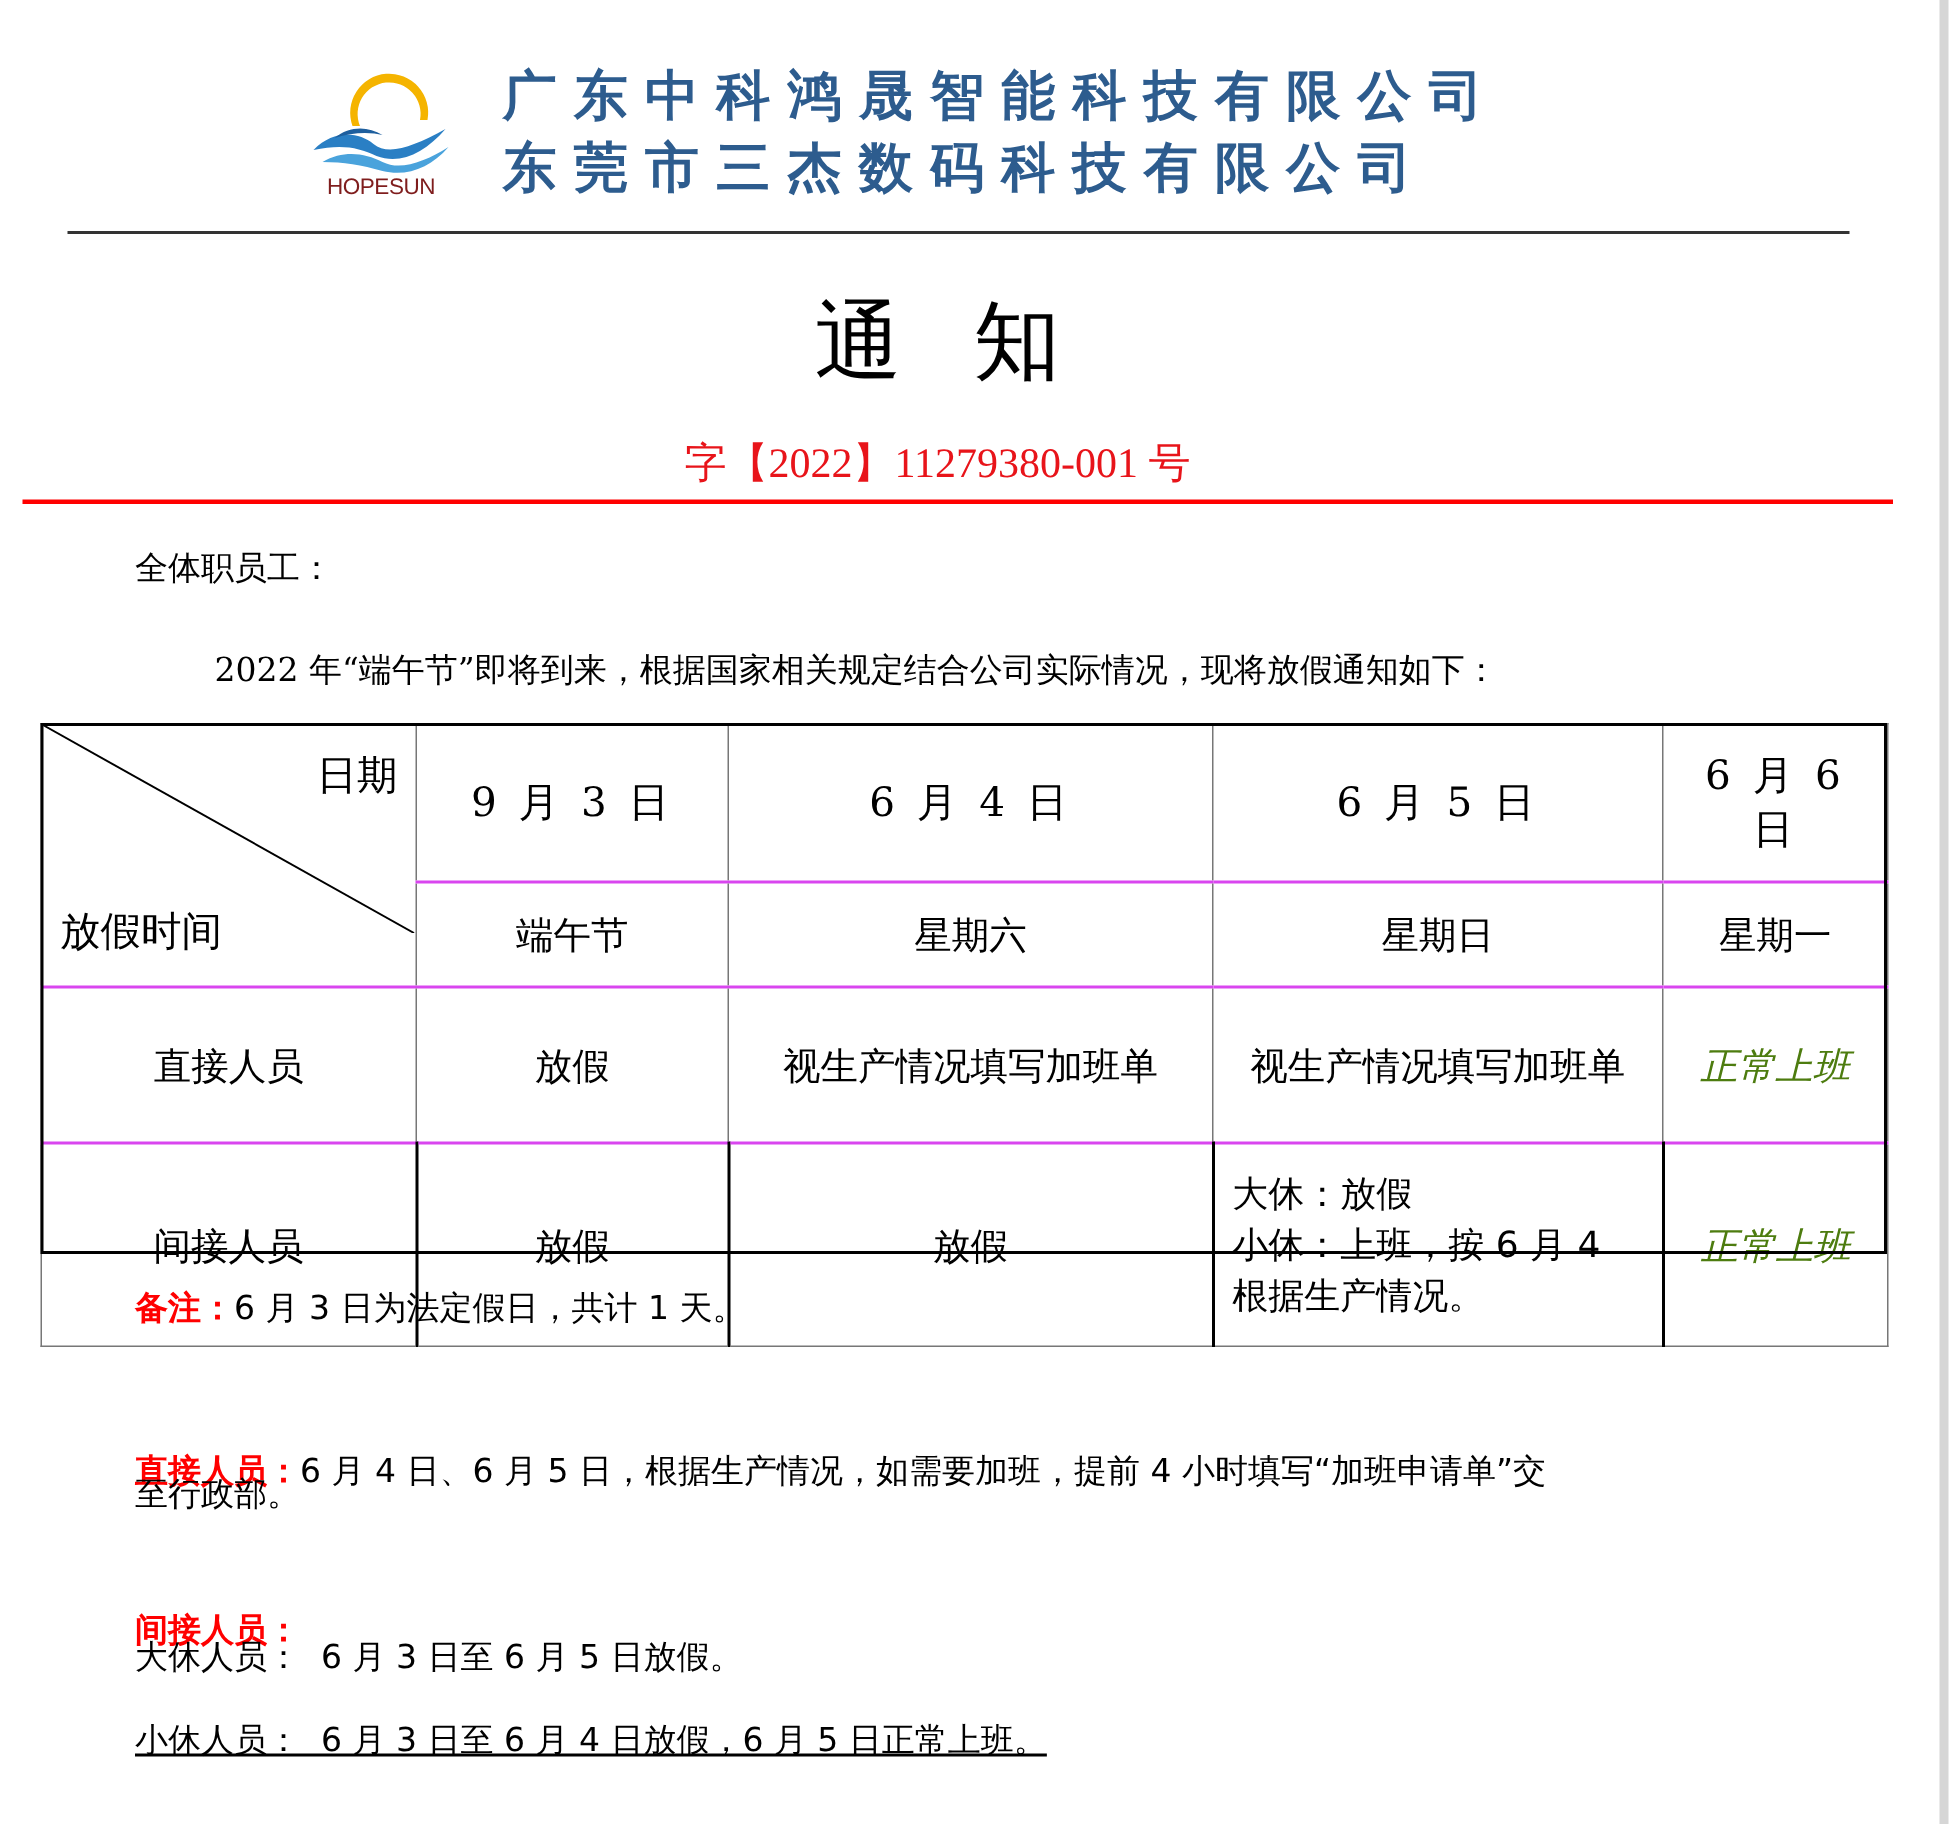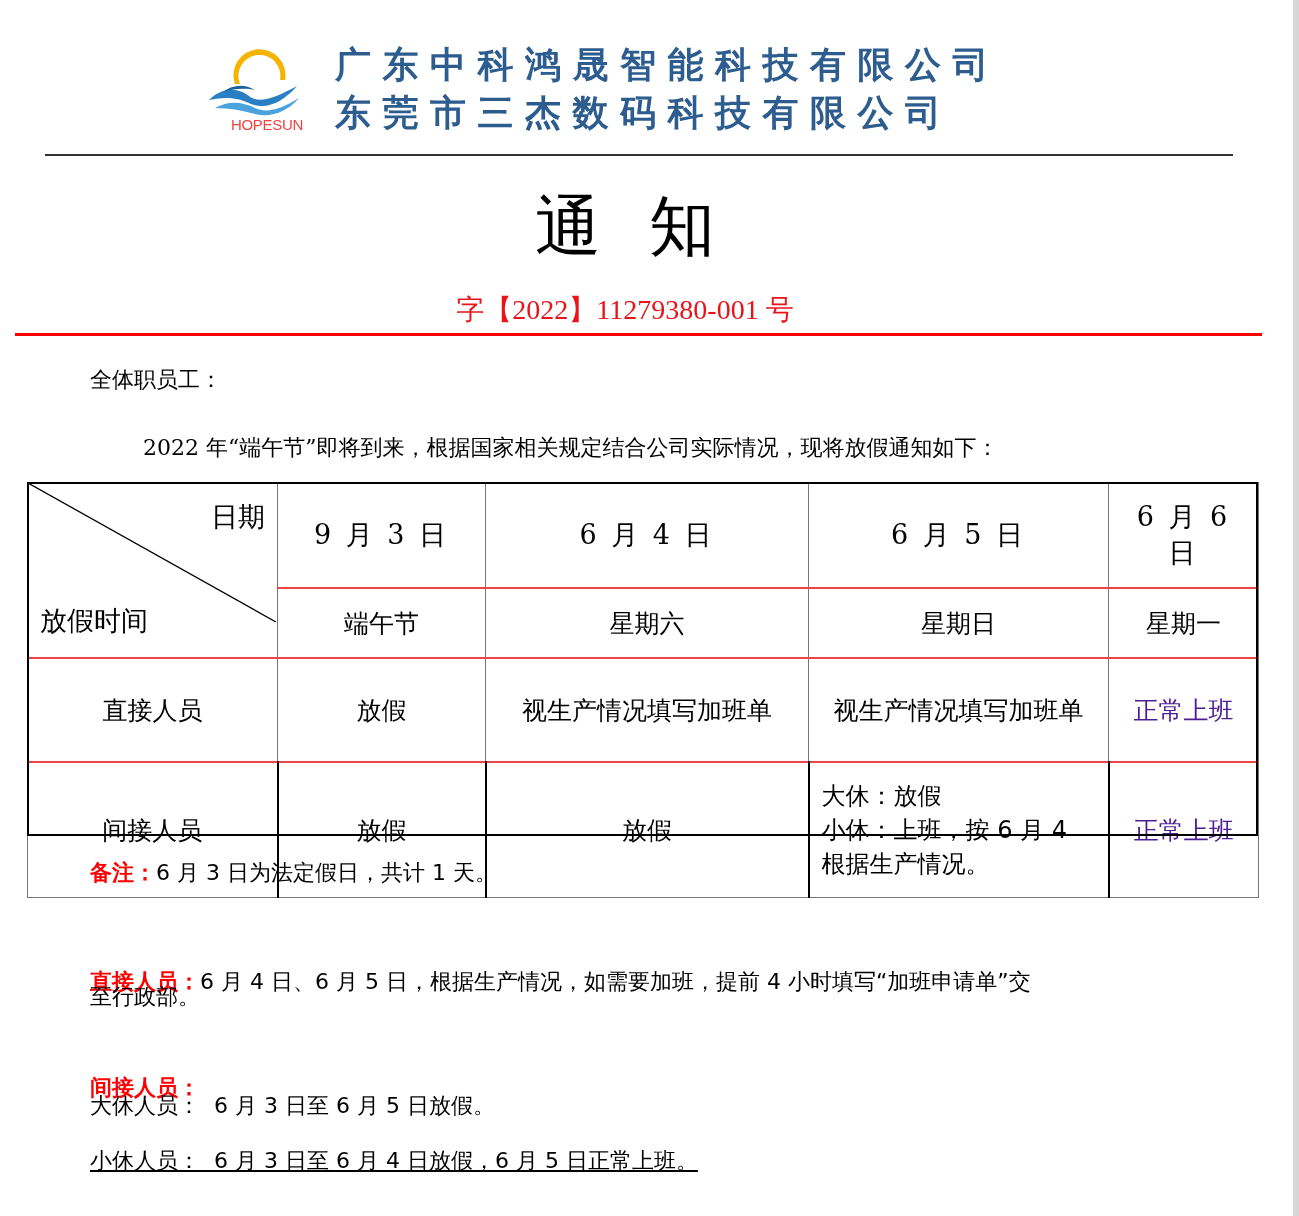--- a/index.html
+++ b/index.html
@@ -2,46 +2,46 @@
 <html><head>
 <meta charset="utf-8">
 <style>
   html, body { margin:0; padding:0; }
   body {
     width:1299px; height:1216px; position:relative; overflow:hidden;
     background:#ffffff; font-family:"DejaVu Serif","Liberation Serif",serif; color:#000;
   }
   .scroll-edge { position:absolute; left:1293px; top:0; width:6px; height:1216px; background:#d6d6d6; }
   .logo { position:absolute; left:205px; top:36px; width:98px; height:98px; }
-  .logo-text { position:absolute; left:0; top:80px; width:98px; text-align:right;
-    font-family:"Liberation Sans",sans-serif; font-size:15px; color:#ef4444; letter-spacing:-0.3px; }
+  .logo-text { position:absolute; left:0; top:80px; width:98px; text-align:center;
+    font-family:"Liberation Sans",sans-serif; font-size:15px; color:#7f1d1d; letter-spacing:-0.3px; }
   .company { position:absolute; left:335px; font-family:"DejaVu Sans","Liberation Sans",sans-serif;
     font-weight:bold; color:#2d5c8e; font-size:36px; letter-spacing:11.5px; white-space:nowrap; line-height:40px; }
   .company.l1 { top:45px; }
   .company.l2 { top:93px; }
   .rule-gray { position:absolute; left:45px; top:154px; width:1188px; height:2px; background:#333; }
-  .title { position:absolute; left:0; top:182px; width:1250px; text-align:center; font-size:66px; line-height:90px;
+  .title { position:absolute; left:0; top:182px; width:1250px; text-align:center; font-size:58px; line-height:90px;
     letter-spacing:48px; text-indent:48px; }
   .docno { position:absolute; left:0; top:290px; width:1250px; text-align:center; font-size:28px; color:#e8141a;
     font-family:"Liberation Serif","DejaVu Serif",serif; line-height:40px; }
   .rule-red { position:absolute; left:15px; top:333px; width:1247px; height:3px; background:#ff0000; }
   .salutation { position:absolute; left:90px; top:365px; font-size:22px; line-height:30px; }
   .intro { position:absolute; left:143px; top:433px; font-size:22px; line-height:30px; white-space:nowrap; }
   table.holiday { position:absolute; left:27px; top:482px; border-collapse:collapse; table-layout:fixed;
     font-family:"DejaVu Sans","Liberation Sans",sans-serif; }
   table.holiday td { border:1px solid #777; text-align:center; vertical-align:middle; font-size:25px; padding:16px; }
-  table.holiday tr.thick-top td { border-top:2px solid #ef4444; }
+  table.holiday tr.thick-top td { border-top:2px solid #d946ef; }
   .outer-frame { position:absolute; left:27px; top:482px; width:1231px; height:354px; border:2px solid #000;
     box-sizing:border-box; pointer-events:none; }
   .diag-cell { position:relative; }
   .diag-svg { position:absolute; left:0; top:0; }
   .diag-date { position:absolute; right:12px; top:16px; font-size:27px; }
   .diag-holiday { position:absolute; left:12px; bottom:18px; font-size:27px; }
   .datecell { font-family:"DejaVu Serif","Liberation Serif",serif; font-size:27px !important; letter-spacing:3px; }
-  .red { color:#4c1d95; }
+  .red { color:#4d7c0f;font-style:italic; }
   .multiline { text-align:left !important; padding-left:12px !important; line-height:34px; font-size:24px !important;border-radius:31px; }
   .note { position:absolute; left:90px; font-size:22px; line-height:30px; white-space:nowrap;
     font-family:"DejaVu Sans","Liberation Sans",sans-serif; }
   .note .lbl { color:#ff0000; font-weight:bold; }
   .note.n1 { top:858px; }
   .note.n2 { top:926px;margin-top:41px; }
   .note.n2b { top:982px; }
   .note.n3 { top:1057px;margin-top:16px; }
   .note.n4 { top:1091px; }
   .note.n5 { top:1146px;text-decoration:underline; }

